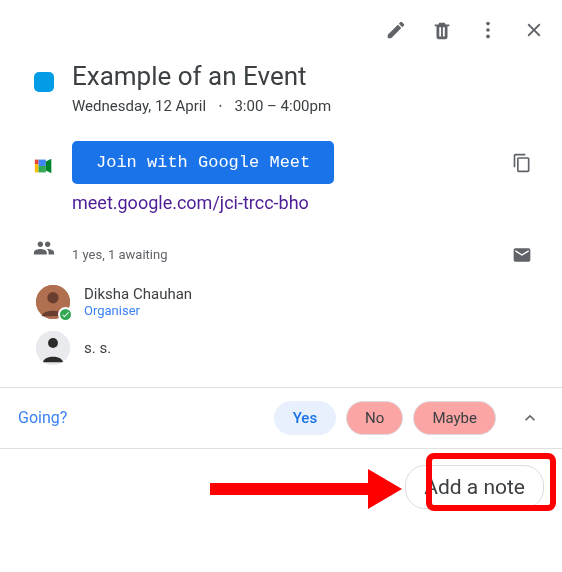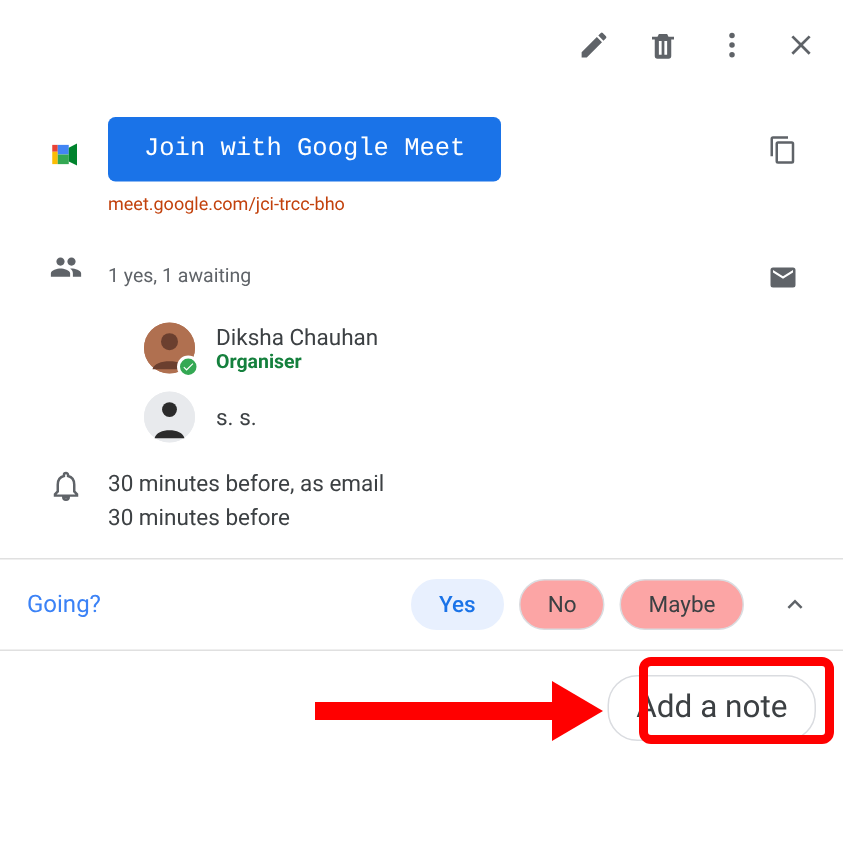--- a/index.html
+++ b/index.html
@@ -79,50 +79,50 @@
     color: #fff;
     border: none;
     border-radius: 5px;
     font-size: 17px;
     font-weight: 500;
     padding: 12px 24px;
     cursor: pointer;
     font-family: Liberation Mono, monospace;
   }
   .meet-link {
-    font-size: 12px;
-    color: #c2410c;
+    font-size: 18px;
+    color: #4c1d95;
     margin-top: 8px;
   }
 
   .guest-main { font-size:15px; color:#3c4043; }
   .guest-sub { font-size:13px; color:#5f6368; margin-top:14px; }
 
-  .guest-list { padding-left: 96px; padding-right:16px;}
+  .guest-list { padding-left: 36px; padding-right:16px;}
   .guest-item {
     display:flex; align-items:center; gap:14px;
     padding:6px 0;
   }
   .avatar {
     width:34px; height:34px; border-radius:50%;
     background:#ddd; flex:0 0 34px;
     position:relative;
     display:flex; align-items:center; justify-content:center;
     overflow:visible;
   }
   .avatar svg.person { width:34px; height:34px; }
   .badge-check {
     position:absolute; right:-3px; bottom:-3px;
     width:15px; height:15px; border-radius:50%;
     background:#34a853; border:2px solid #fff;
     display:flex; align-items:center; justify-content:center;
   }
   .badge-check svg { width:9px; height:9px; fill:#fff; }
   .gname { font-size:15px; color:#3c4043; }
-  .grole { font-size:13px; color:#15803d;font-weight:bold; }
+  .grole { font-size:13px; color:#3b82f6; }
 
   .notif-line { font-size:15px; color:#3c4043; line-height:1.55; }
 
   .divider { height:1px; background:#e0e0e0; width:100%; }
 
   .rsvp-bar {
     display:flex; align-items:center;
     padding: 10px 12px 10px 18px;
     gap:10px;
   }
@@ -208,20 +208,33 @@
           <circle cx="12" cy="19" r="2"></circle>
         </svg>
     </div>
     <div class="iconbtn">
       <svg viewBox="0 0 24 24">
           <path d="M19 6.41 17.59 5 12 10.59 6.41 5 5 6.41 10.59 12 5 17.59 6.41 19 12 13.41 17.59 19 19 17.59 13.41 12 19 6.41z"></path>
         </svg>
     </div>
   </div>
 
+  <div class="row">
+    <div class="leftcol">
+      <div class="color-square"></div>
+    </div>
+    <div class="content">
+      <div class="title">Example of an Event</div>
+      <div class="subtitle">
+        <span>Wednesday, 12 April</span>
+        <span class="dot-sep">⋅</span>
+        <span>3:00 – 4:00pm</span>
+      </div>
+    </div>
+  </div>
 
   <div style="height:18px"></div>
 
   <div class="row">
     <div class="leftcol">
       <svg class="meet-icon" viewBox="0 0 24 24">
         <rect x="2" y="5" width="4" height="5" fill="#ea4335"></rect>
         <rect x="2" y="10" width="4" height="9" fill="#fbbc04"></rect>
         <rect x="6" y="5" width="8" height="7" fill="#4285f4"></rect>
         <rect x="6" y="12" width="8" height="7" fill="#34a853"></rect>
@@ -289,31 +302,20 @@
           </svg>
       </div>
       <div>
         <div class="gname">s. s.</div>
       </div>
     </div>
   </div>
 
   <div style="height:6px"></div>
 
-  <div class="row">
-    <div class="leftcol" style="padding-top:2px;">
-      <svg viewBox="0 0 24 24">
-          <path d="M12 22a2 2 0 0 0 2-2h-4a2 2 0 0 0 2 2zm6-6V11c0-3.07-1.63-5.64-4.5-6.32V4a1.5 1.5 0 1 0-3 0v.68C7.63 5.36 6 7.92 6 11v5l-2 2v1h16v-1l-2-2z" fill="none" stroke="#5f6368" stroke-width="1.8"></path>
-        </svg>
-    </div>
-    <div class="content">
-      <div class="notif-line">30 minutes before, as email</div>
-      <div class="notif-line">30 minutes before</div>
-    </div>
-  </div>
 
   <div style="height:10px"></div>
   <div class="divider"></div>
 
   <div class="rsvp-bar">
     <div class="rsvp-label">Going?</div>
     <div class="chips">
       <button class="chip active">Yes</button>
       <button class="chip">No</button>
       <button class="chip">Maybe</button>

